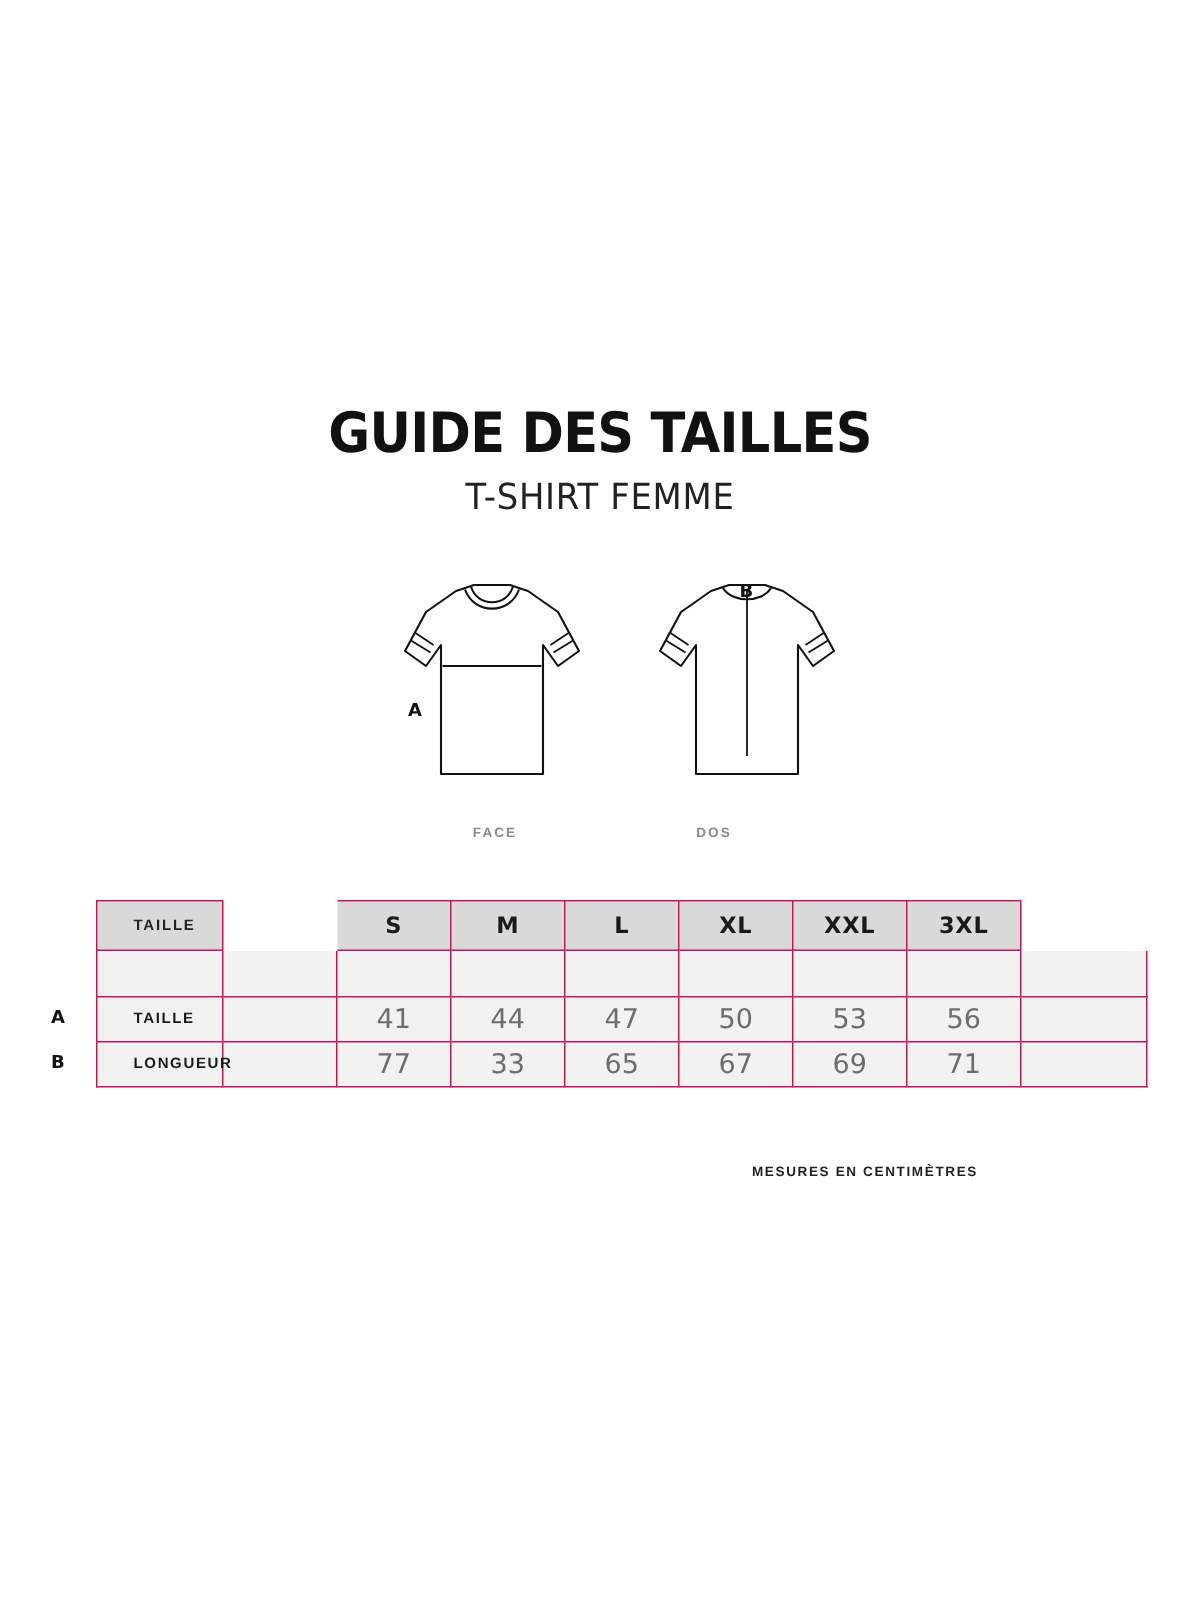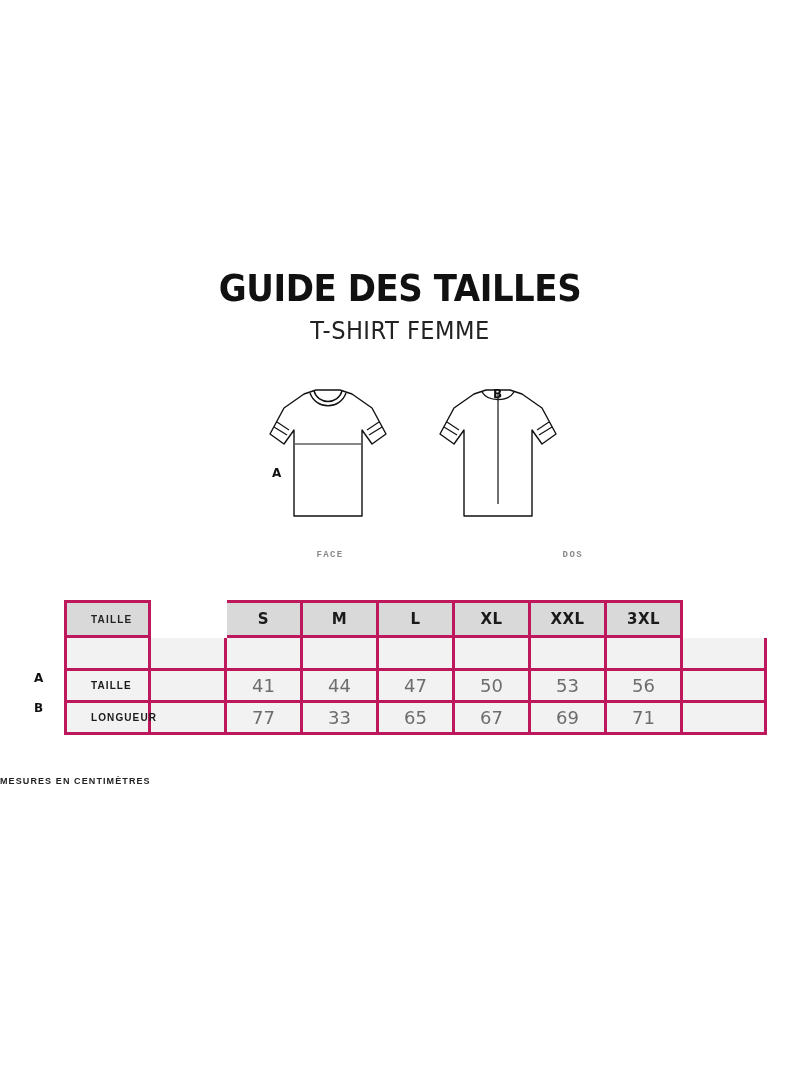--- a/index.html
+++ b/index.html
@@ -67,24 +67,24 @@
 
   .caption {
     position: absolute;
     top: 172px;
     width: 160px;
     text-align: center;
     font-size: 9px;
     letter-spacing: 1.4px;
     color: #8a8a8a;
     font-weight: bold;
-    font-family: Liberation Mono, monospace;
+    font-family: Liberation Sans, sans-serif;
   }
   .caption-front { left: 250px; }
-  .caption-back { left: 423px; text-align: right; }
+  .caption-back { left: 396px; }
 
   .marker {
     position: absolute;
     font-size: 12px;
     font-weight: bold;
     color: #111111;
     font-family: "DejaVu Sans", sans-serif;
   }
   .marker-a { left: 272px; top: 466px; }
   .marker-b { left: 493px; top: 387px; }
@@ -97,21 +97,21 @@
     width: 700px;
   }
   table.size-table {
     border-collapse: collapse;
     width: 700px;
     table-layout: fixed;
   }
   table.size-table td, table.size-table th {
     padding: 0;
     margin: 0;
-    border: 3px solid #be185d;
+    border: 1px solid #be185d;
   }
   .hdr-row td {
     height: 32px;
     background: #d9d9d9;
     font-size: 10px;
     letter-spacing: 1.2px;
     font-weight: bold;
     color: #222222;
     text-align: center;
     vertical-align: middle;
@@ -166,21 +166,21 @@
     font-family: "DejaVu Sans", sans-serif;
   }
   .row-marker-a { top: 671px; }
   .row-marker-b { top: 701px; }
 
   .footnote {
     position: absolute;
     top: 776px;
     left: 0;
     width: 652px;
-    text-align: left;
+    text-align: right;
     font-size: 9px;
     font-weight: bold;
     letter-spacing: 1.1px;
     color: #222222;
   }
 </style>
 </head>
 <body>
 
 <div class="page">

